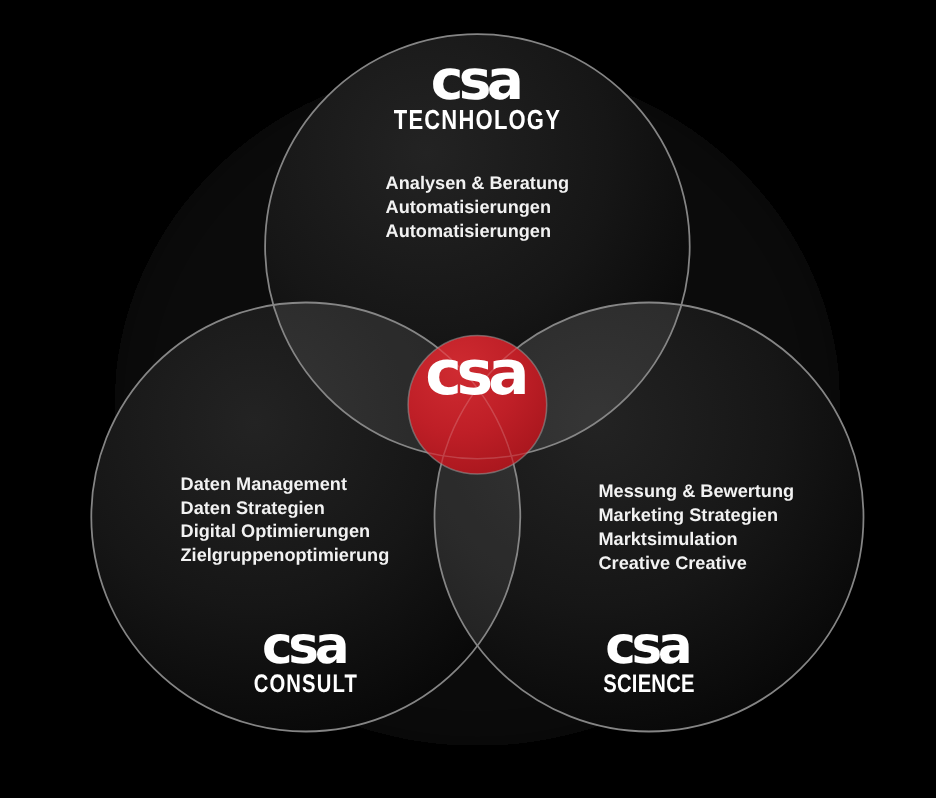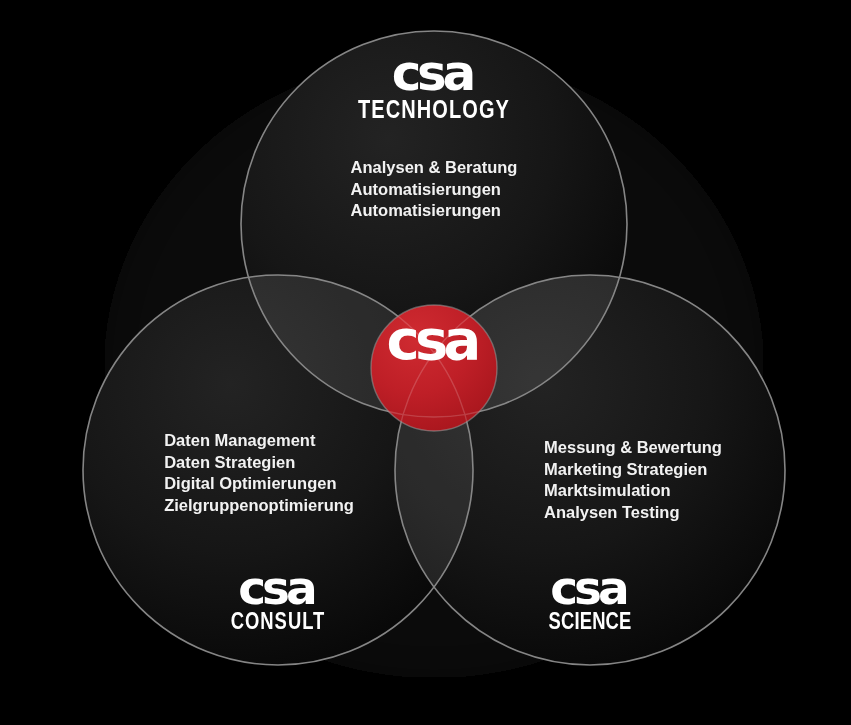--- a/index.html
+++ b/index.html
@@ -217,21 +217,21 @@
 
     <div class="logo-block" id="logo-consult">
       <span class="logo-word">csa</span>
       <span class="logo-sub">CONSULT</span>
     </div>
 
     <div class="service-list" id="services-science">
       <span class="item">Messung &amp; Bewertung</span>
       <span class="item">Marketing Strategien</span>
       <span class="item">Marktsimulation</span>
-      <span class="item">Analysen Testing</span>
+      <span class="item">Creative Creative</span>
     </div>
 
     <div class="logo-block" id="logo-science">
       <span class="logo-word">csa</span>
       <span class="logo-sub">SCIENCE</span>
     </div>
 
     <div id="logo-center">
       <span class="logo-word">csa</span>
     </div>

